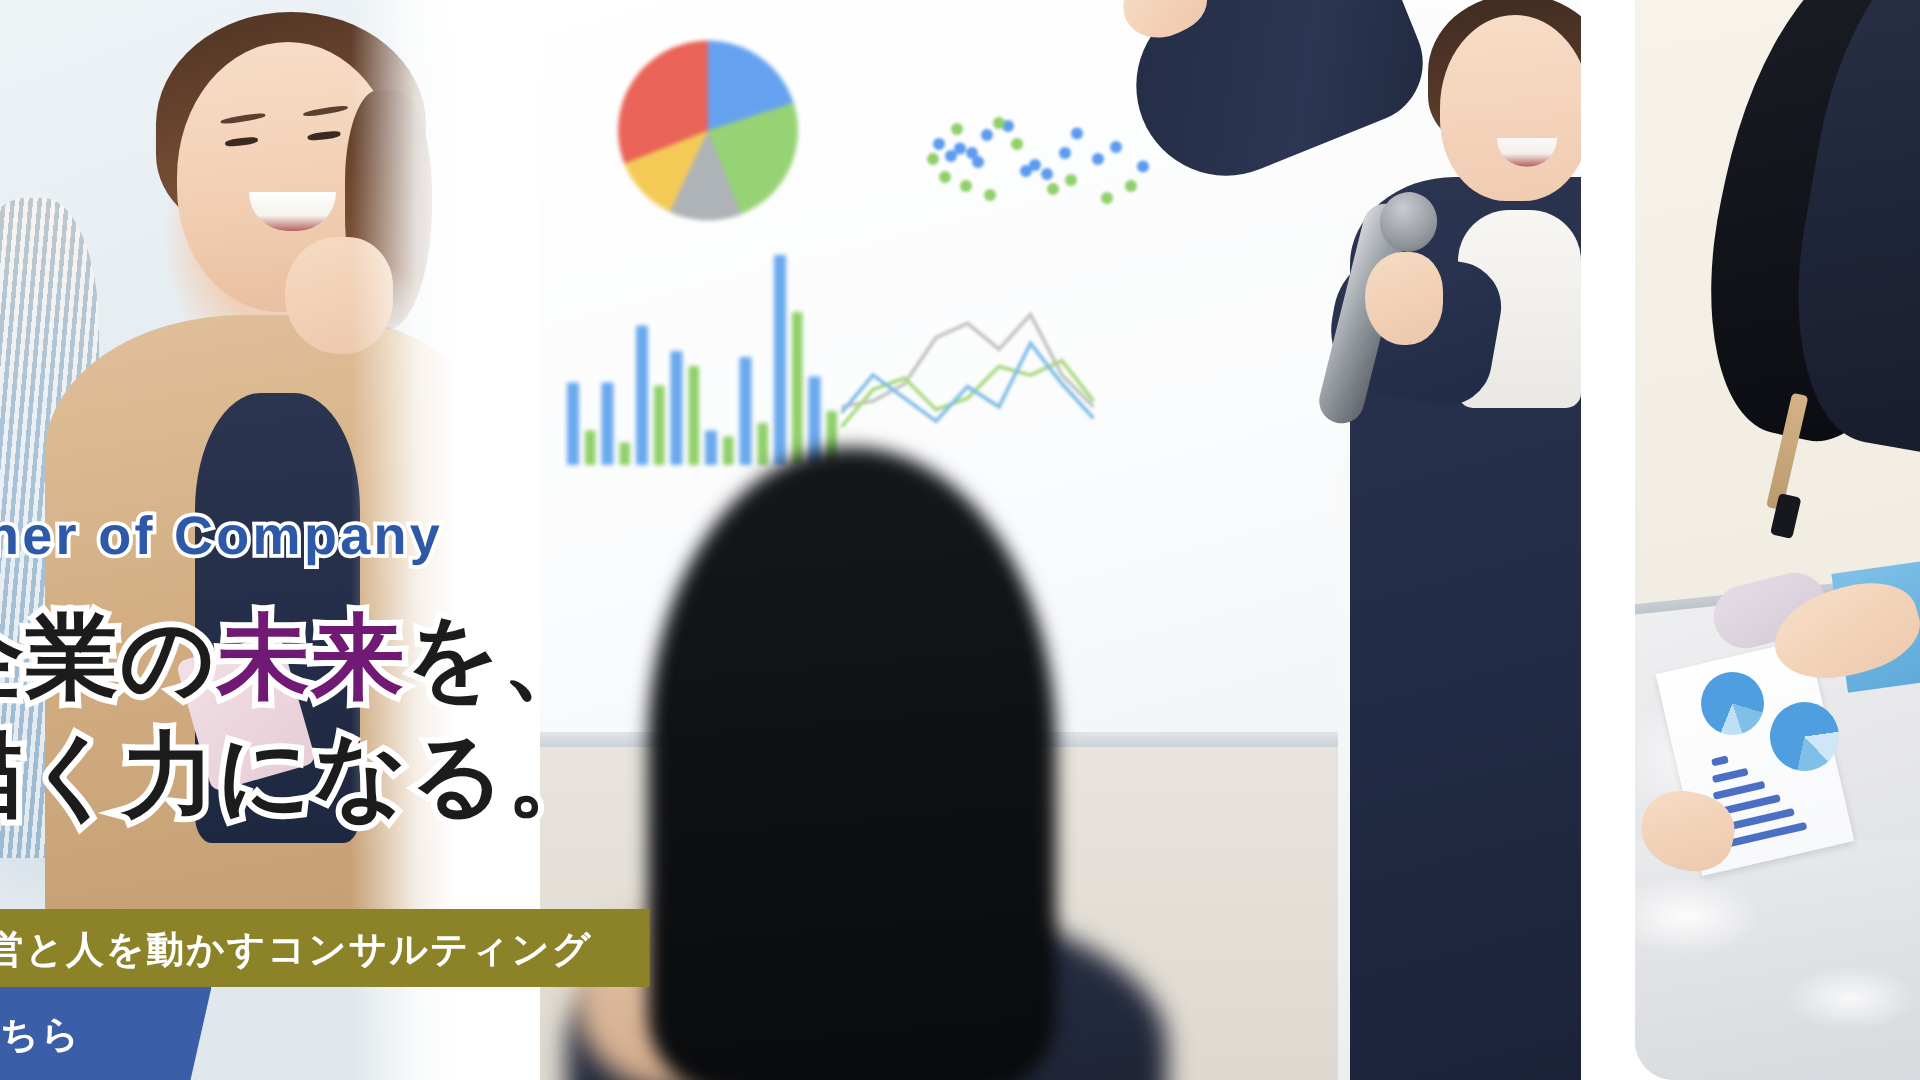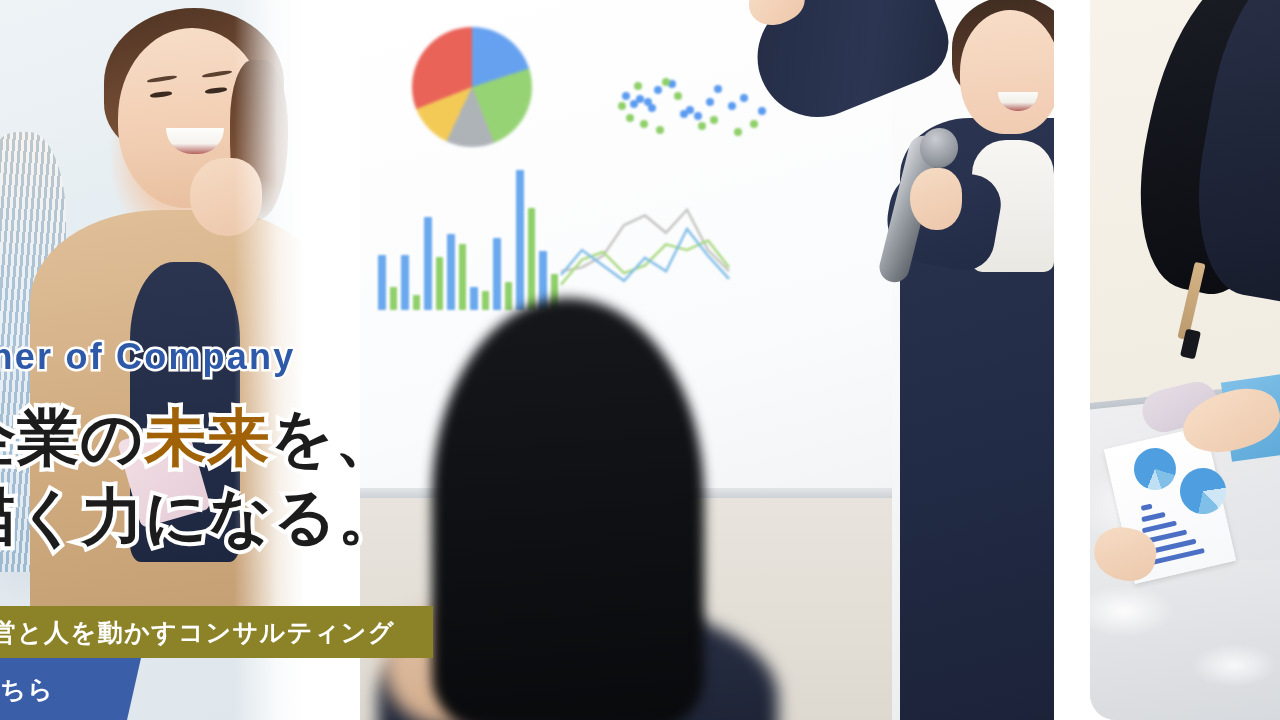--- a/index.html
+++ b/index.html
@@ -91,21 +91,21 @@
     color:#2d59a8; white-space:nowrap;
     -webkit-text-stroke:5px #ffffff; paint-order:stroke fill;
   }
   .jp-head {
     position:absolute; left:-46px; top:398px;
     font-size:62px; font-weight:900; line-height:1.28;
     color:#1c1c1c; white-space:nowrap; letter-spacing:1px;
     -webkit-text-stroke:8px #ffffff; paint-order:stroke fill;
     font-family:"DejaVu Sans","Liberation Sans",sans-serif;
   }
-  .jp-head .accent { color:#a16207; }
+  .jp-head .accent { color:#701a75; }
   .jp-head .line2 { display:block; }
   .tagline-bar {
     position:absolute; left:-54px; top:606px; width:487px; height:52px;
     background:#8c8228; display:flex; align-items:center;
     padding-left:18px;
   }
   .tagline-bar span {
     font-size:25px; font-weight:700; color:#ffffff; letter-spacing:1.5px;
     white-space:nowrap; font-family:"DejaVu Sans","Liberation Sans",sans-serif;
   }

